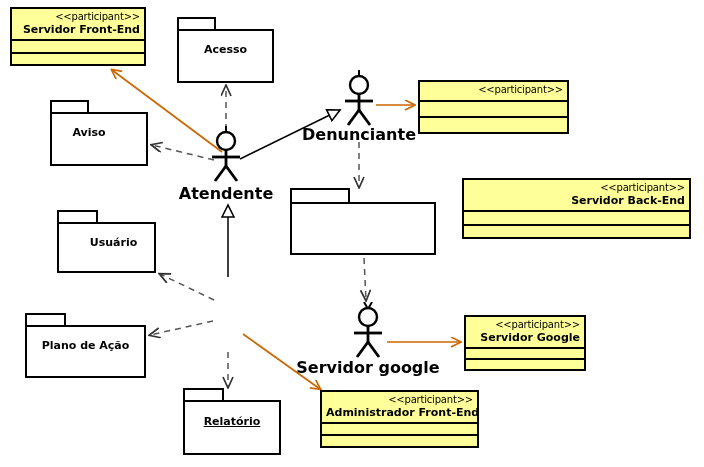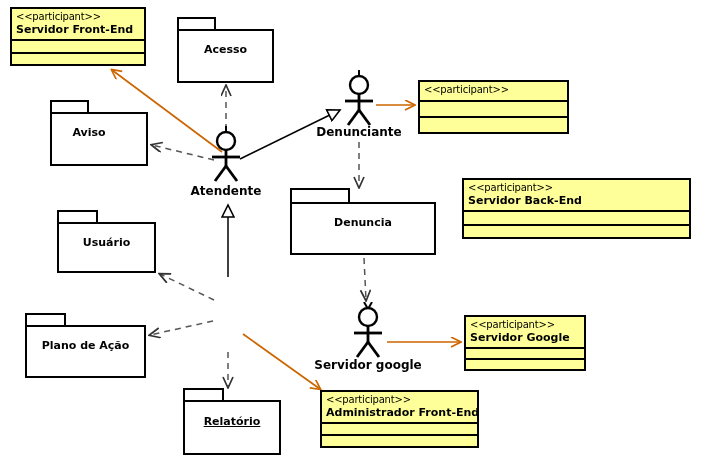--- a/index.html
+++ b/index.html
@@ -39,21 +39,21 @@
     position: absolute;
     box-sizing: border-box;
     background: #ffff99;
     border: 2px solid #000000;
     display: flex;
     flex-direction: column;
   }
   .participant .p-head {
     flex: 0 0 auto;
     padding: 3px 4px 4px 4px;
-    text-align: left;
+    text-align: right;
     border-bottom: 2px solid #000000;
     line-height: 1.05;
   }
   .participant .p-stereotype {
     display: block;
     font-size: 10px;
     font-weight: normal;
     color: #000000;
     letter-spacing: -0.2px;
   }
@@ -106,21 +106,21 @@
   }
 
   
   .actor {
     position: absolute;
   }
   .actor .actor-label {
     position: absolute;
     left: 50%;
     transform: translateX(-50%);
-    font-size: 12px;
+    font-size: 16px;
     font-weight: bold;
     color: #000000;
     white-space: nowrap;
   }
 </style>
 </head>
 <body>
 
 <div id="diagram-canvas">
 
@@ -218,24 +218,23 @@
 
     <div class="package" style="left:50px;top:100px;width:78px;height:66px;">
       <div class="pkg-tab" style="width:39px;height:14px;"></div>
       <div class="pkg-body" style="top:12px;width:98px;height:54px;"></div>
       <div class="pkg-label" style="top:26px;">Aviso</div>
     </div>
 
     <div class="package" style="left:290px;top:188px;width:146px;height:67px;">
       <div class="pkg-tab" style="width:60px;height:16px;"></div>
       <div class="pkg-body" style="top:14px;width:146px;height:53px;"></div>
-      <div class="pkg-label" style="top:28px;">Denuncia</div>
-    </div>
-
-    <div class="package" style="left:57px;top:210px;width:99px;height:63px;">
+    </div>
+
+    <div class="package" style="left:57px;top:210px;width:99px;height:63px;padding-left:14px;">
       <div class="pkg-tab" style="width:41px;height:14px;"></div>
       <div class="pkg-body" style="top:12px;width:99px;height:51px;"></div>
       <div class="pkg-label" style="top:26px;">Usuário</div>
     </div>
 
     <div class="package" style="left:25px;top:313px;width:121px;height:65px;">
       <div class="pkg-tab" style="width:41px;height:14px;"></div>
       <div class="pkg-body" style="top:12px;width:121px;height:53px;"></div>
       <div class="pkg-label" style="top:26px;">Plano de Ação</div>
     </div>

